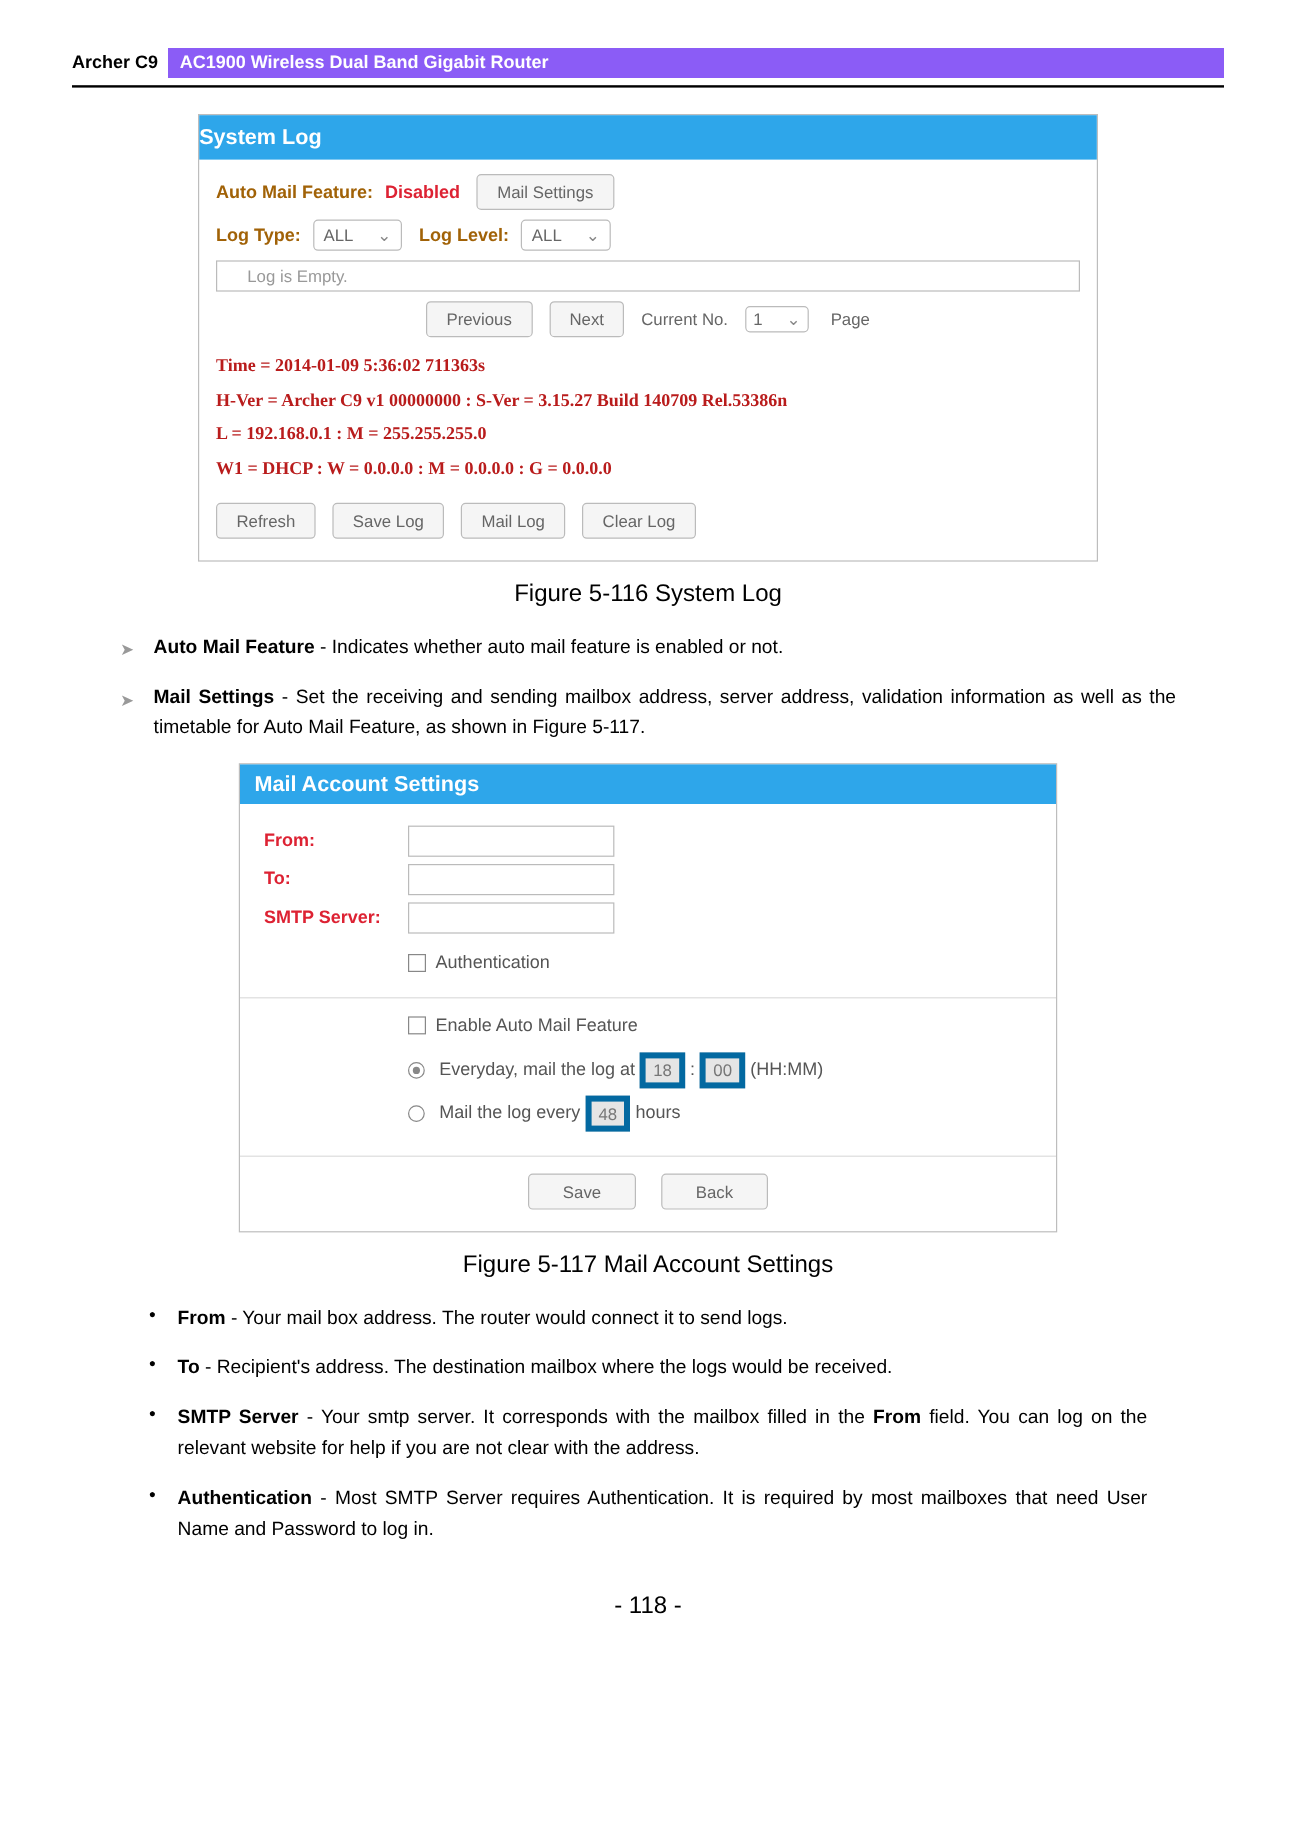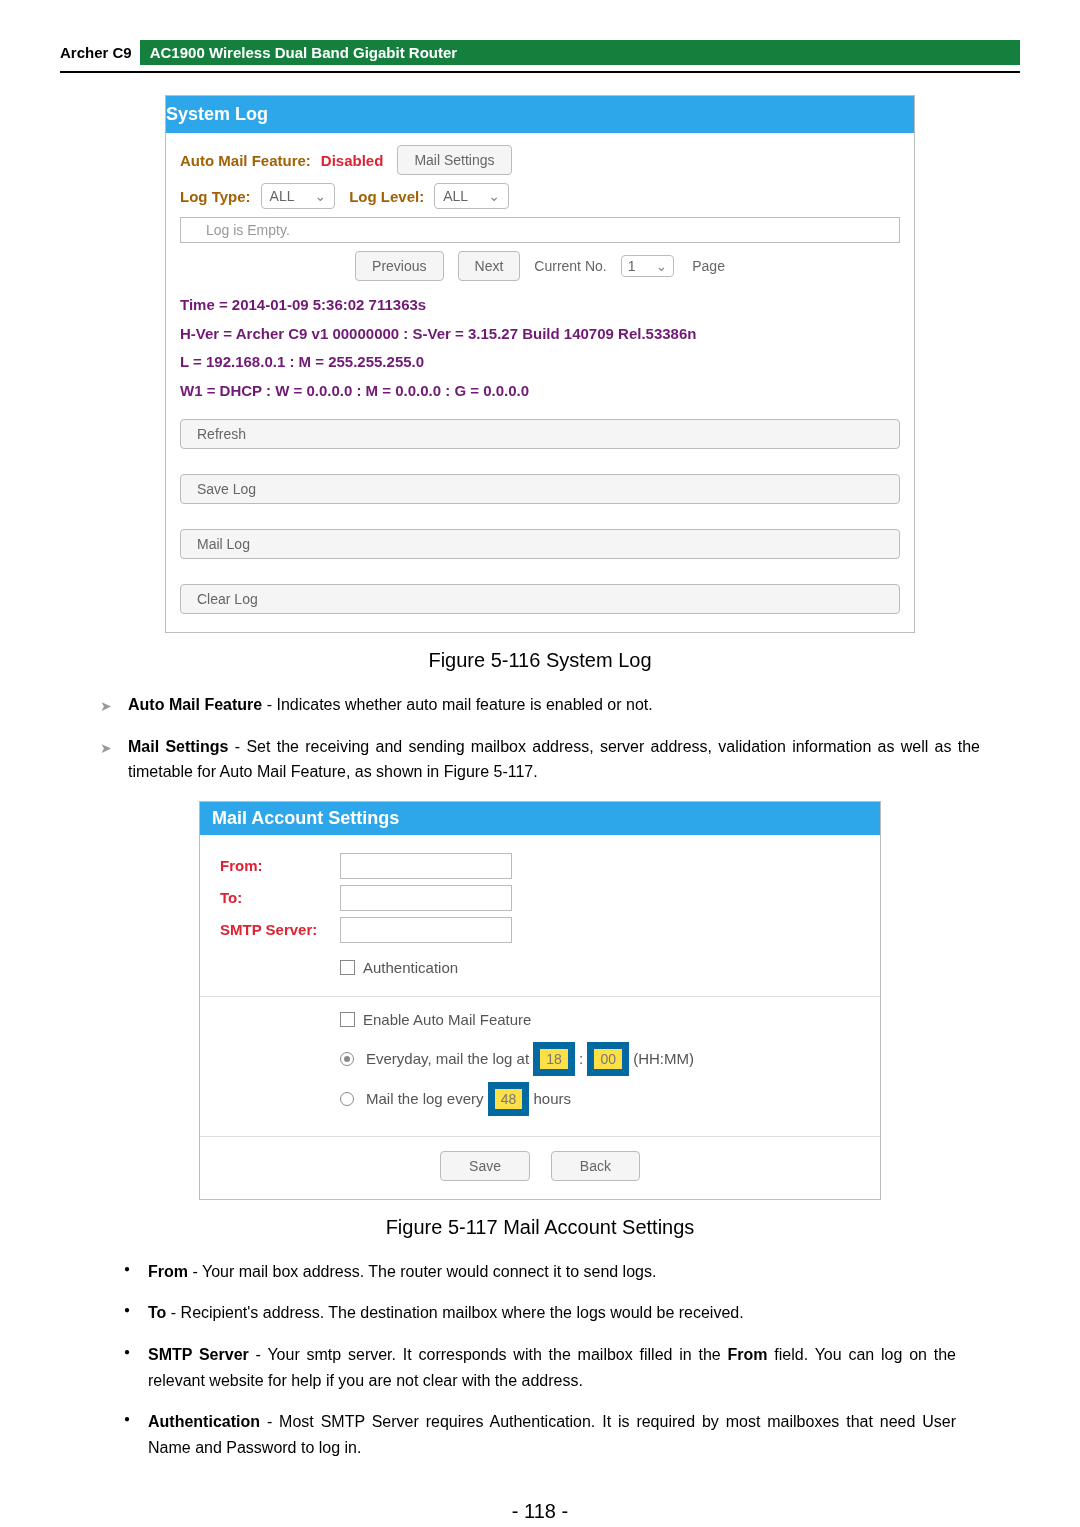--- a/index.html
+++ b/index.html
@@ -1,52 +1,52 @@
 <!DOCTYPE html>
 <html><head>
 <meta charset="utf-8">
 <style>
 body { margin:0; background:#fff; font-family:Arial,Helvetica,sans-serif; font-size:14px; color:#000; }
 .page { width:1080px; margin:0 auto; padding:40px 60px 60px; box-sizing:border-box; }
 .hdr { display:flex; align-items:center; margin-bottom:6px; }
 .hdr-model { font-weight:bold; font-size:15px; margin-right:8px; color:#000; }
-.hdr-black { background:#15803d; color:#fff; font-weight:bold; font-size:15px; padding:4px 10px; flex:1; }
+.hdr-black { background:#8b5cf6; color:#fff; font-weight:bold; font-size:15px; padding:4px 10px; flex:1; }
 .hr { border-bottom:2px solid #000; margin-bottom:22px; }
 .panel { border:1px solid #bdbdbd; width:720px; margin:0 auto; padding:10px 14px 18px; }
 .panel-hdr { background:#2ea6ea; color:#fff; font-weight:bold; font-size:18px; padding:8px 0; font-family:"Trebuchet MS",Arial; margin:-10px -14px 12px; }
 .row { display:flex; align-items:center; margin-bottom:8px; font-family:"Trebuchet MS",Arial; font-size:15px; color:#444; }
 .lbl { font-weight:bold; color:#a16207; margin-right:10px; }
 .disabled { color:#d23; font-weight:bold; margin-right:14px; }
 .btn { display:inline-block; border:1px solid #bbb; border-radius:4px; background:#f5f5f5; padding:6px 16px; font-size:14px; color:#666; font-family:"Trebuchet MS",Arial; }
 .sel { display:inline-flex; align-items:center; border:1px solid #bbb; border-radius:4px; background:#fff; padding:4px 8px; color:#666; font-size:14px; margin-right:14px; font-family:"Trebuchet MS",Arial; }
 .sel .chev { margin-left:20px; color:#888; }
 .logbox { border:1px solid #bbb; padding:4px 25px; color:#999; font-size:14px; margin-bottom:8px; font-family:"Trebuchet MS",Arial; }
 .pager { display:flex; justify-content:center; align-items:center; gap:14px; margin-bottom:10px; color:#666; font-size:14px; font-family:"Trebuchet MS",Arial; }
-.mono { font-family:Liberation Sans, sans-serif; font-size:15px; font-weight:bold; color:#701a75; line-height:1.9; }
-.btn-row { display:flex; gap:25px; margin-top:14px;flex-direction:column; }
+.mono { font-family:Liberation Serif, serif; font-size:15px; font-weight:bold; color:#b91c1c; line-height:1.9; }
+.btn-row { display:flex; gap:14px; margin-top:14px; }
 .figcap { text-align:center; margin:16px 0 20px; font-size:20px; }
 .plist { list-style:none; padding:0; margin:0 40px 10px; }
 .plist>li { position:relative; padding-left:28px; margin-bottom:16px; text-align:justify; font-size:16px; line-height:1.6; }
 .plist>li::before { content:"\27A4"; position:absolute; left:0; color:#999; font-size:14px; top:3px; }
 .dotlist { list-style:none; padding:0; margin:0 64px 10px; }
 .dotlist>li { position:relative; padding-left:24px; margin-bottom:16px; text-align:justify; font-size:16px; line-height:1.6; }
 .dotlist>li::before { content:"\25CF"; position:absolute; left:0; top:2px; font-size:10px; }
 b { font-weight:bold; }
 .panel2 { border:1px solid #bdbdbd; width:680px; margin:0 auto; padding:0; }
 .panel2-hdr { background:#2ea6ea; color:#fff; font-weight:bold; font-size:18px; padding:6px 12px; font-family:"Trebuchet MS",Arial; }
 .panel2-body { padding:4px 0; }
 .section { border-top:1px solid #ddd; padding:14px 20px; font-family:"Trebuchet MS",Arial; font-size:15px; color:#555; }
 .section:first-child { border-top:none; }
 .fr { display:flex; align-items:center; margin-bottom:6px; }
 .fl { width:120px; font-weight:bold; color:#d23; }
 .txt { border:1px solid #bbb; width:170px; height:24px; background:#fff; }
 .cb { display:inline-block; width:13px; height:13px; border:1px solid #888; margin-right:8px; vertical-align:middle; }
 .rb { display:inline-block; width:12px; height:12px; border:1px solid #888; border-radius:50%; margin-right:12px; vertical-align:middle; position:relative; }
 .rb.sel2::after { content:""; position:absolute; left:3px; top:3px; width:6px; height:6px; background:#888; border-radius:50%; }
-.numbox { display:inline-block; border:7px solid #0369a1; background:#fde047; padding:2px 6px; font-size:14px; color:#777; }
+.numbox { display:inline-block; border:5px solid #0369a1; background:#e5e5e5; padding:2px 6px; font-size:14px; color:#777; }
 .footer-num { text-align:center; font-size:20px; margin-top:40px; }
 </style>
 </head>
 <body>
 
 <div class="page">
   <div class="hdr">
     <span class="hdr-model">Archer C9</span>
     <span class="hdr-black">AC1900 Wireless Dual Band Gigabit Router</span>
   </div>

